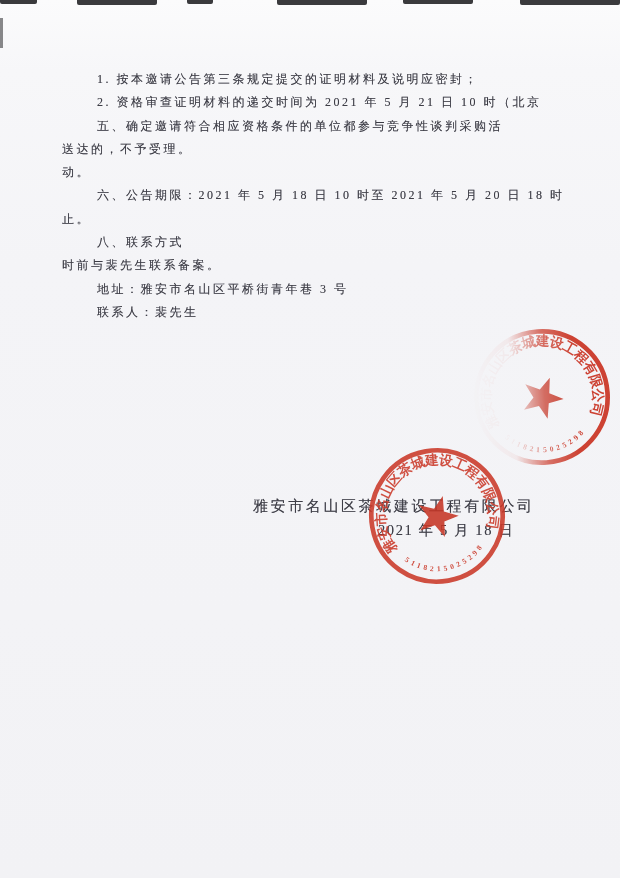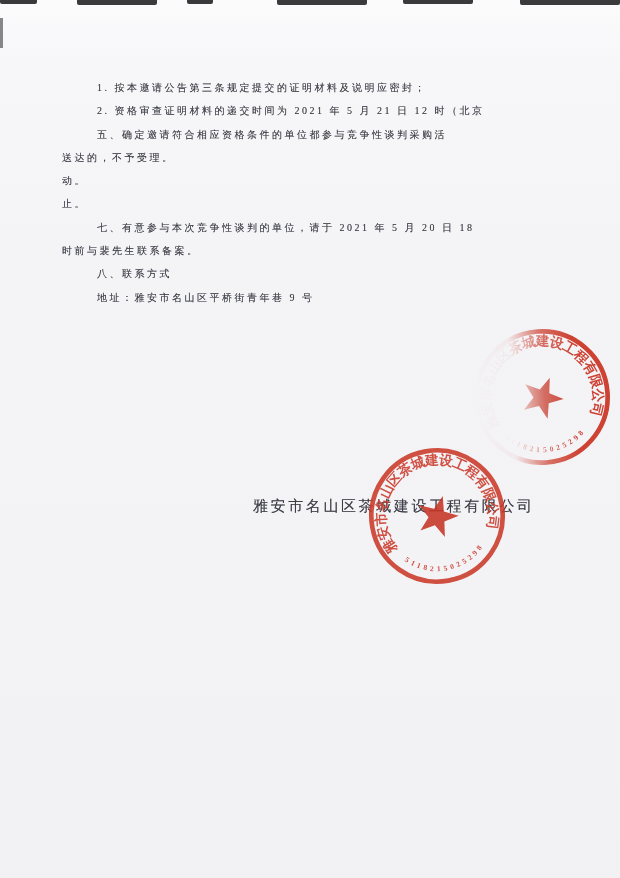--- a/index.html
+++ b/index.html
@@ -14,22 +14,22 @@
     overflow:hidden;
   }
   
   .edge{position:absolute;top:0;height:4px;background:#1f1f22;opacity:.88;border-radius:0 0 2px 2px;}
   .e1{left:0;width:37px}.e2{left:77px;width:80px;height:5px}.e3{left:187px;width:26px}
   .e4{left:277px;width:90px;height:5px}.e5{left:403px;width:70px}.e6{left:520px;width:100px;height:5px}
   .left-mark{position:absolute;left:0;top:18px;width:3px;height:30px;background:#3a3a3e;opacity:.6;}
 
   
   .content{
-    position:absolute;left:62px;top:76px;width:500px;
-    font-size:10px;line-height:23.3px;letter-spacing:2.5px;
+    position:absolute;left:62px;top:68px;width:500px;
+    font-size:12px;line-height:23.3px;letter-spacing:2.5px;
     color:#3d3d46;text-shadow:0 0 .4px rgba(60,60,70,.45);
   }
   .ln{white-space:nowrap;height:23.3px;}
   .ind{padding-left:35px;}
 
   
   .sig-company{
     position:absolute;left:253px;top:497px;
     font-size:15px;letter-spacing:2.6px;color:#3d3d46;white-space:nowrap;
     text-shadow:0 0 .4px rgba(60,60,70,.45);
@@ -55,32 +55,34 @@
   <div class="edge e1"></div>
   <div class="edge e2"></div>
   <div class="edge e3"></div>
   <div class="edge e4"></div>
   <div class="edge e5"></div>
   <div class="edge e6"></div>
   <div class="left-mark"></div>
 
   <div class="content">
     <div class="ln ind">1. 按本邀请公告第三条规定提交的证明材料及说明应密封；</div>
-    <div class="ln ind">2. 资格审查证明材料的递交时间为 2021 年 5 月 21 日 12 时（北京</div>
+    <div class="ln ind">2. 资格审查证明材料的递交时间为 2021 年 5 月 21 日 10 时（北京</div>
     <div class="ln ind">五、确定邀请符合相应资格条件的单位都参与竞争性谈判采购活</div>
     <div class="ln">送达的，不予受理。</div>
     <div class="ln">动。</div>
+    <div class="ln ind">六、公告期限：2021 年 5 月 18 日 10 时至 2021 年 5 月 20 日 18 时</div>
     <div class="ln">止。</div>
-    <div class="ln ind">七、有意参与本次竞争性谈判的单位，请于 2021 年 5 月 20 日 18</div>
+    <div class="ln ind">八、联系方式</div>
     <div class="ln">时前与裴先生联系备案。</div>
-    <div class="ln ind">八、联系方式</div>
-    <div class="ln ind">地址：雅安市名山区平桥街青年巷 9 号</div>
+    <div class="ln ind">地址：雅安市名山区平桥街青年巷 3 号</div>
+    <div class="ln ind">联系人：裴先生</div>
   </div>
 
   <div class="sig-company">雅安市名山区茶城建设工程有限公司</div>
+  <div class="sig-date">2021 年 5 月 18 日</div>
 
   <div class="seal seal-top">
     <svg viewBox="0 0 160 160">
       <defs>
         <linearGradient id="fadeL" x1="0" y1="0" x2="1" y2="0">
           <stop offset="0" stop-color="#ffffff" stop-opacity="0"></stop>
           <stop offset="0.30" stop-color="#ffffff" stop-opacity="0.06"></stop>
           <stop offset="0.52" stop-color="#ffffff" stop-opacity="0.75"></stop>
           <stop offset="0.72" stop-color="#ffffff" stop-opacity="1"></stop>
         </linearGradient>

